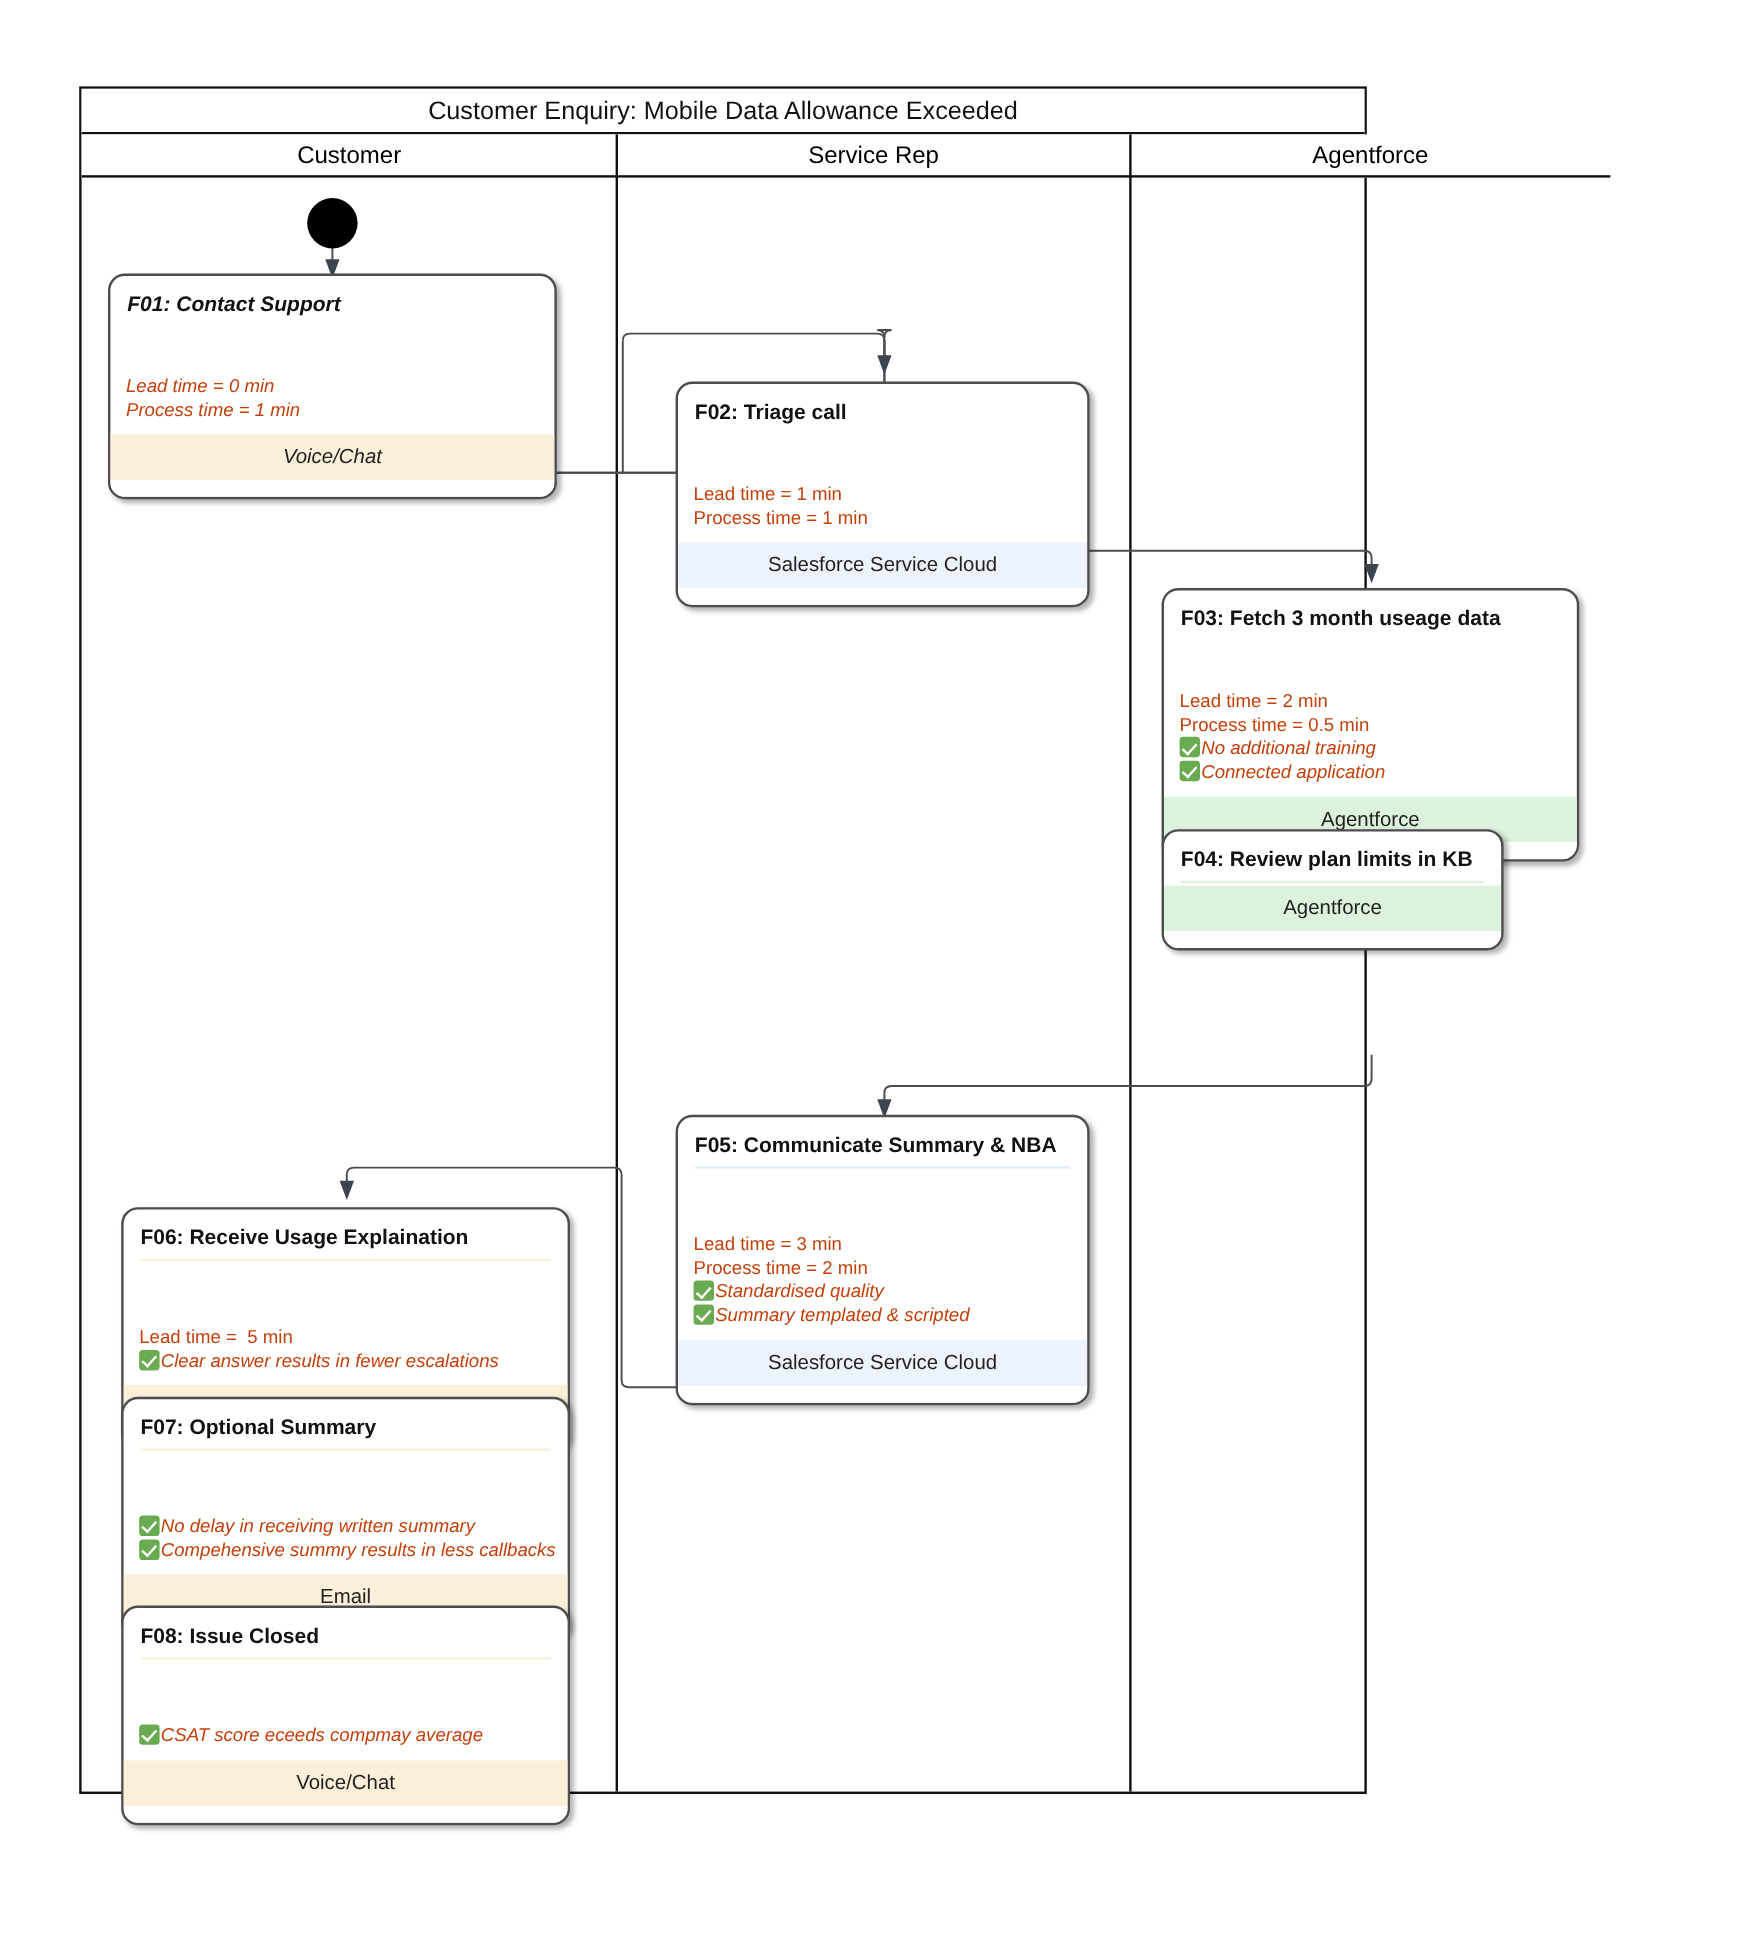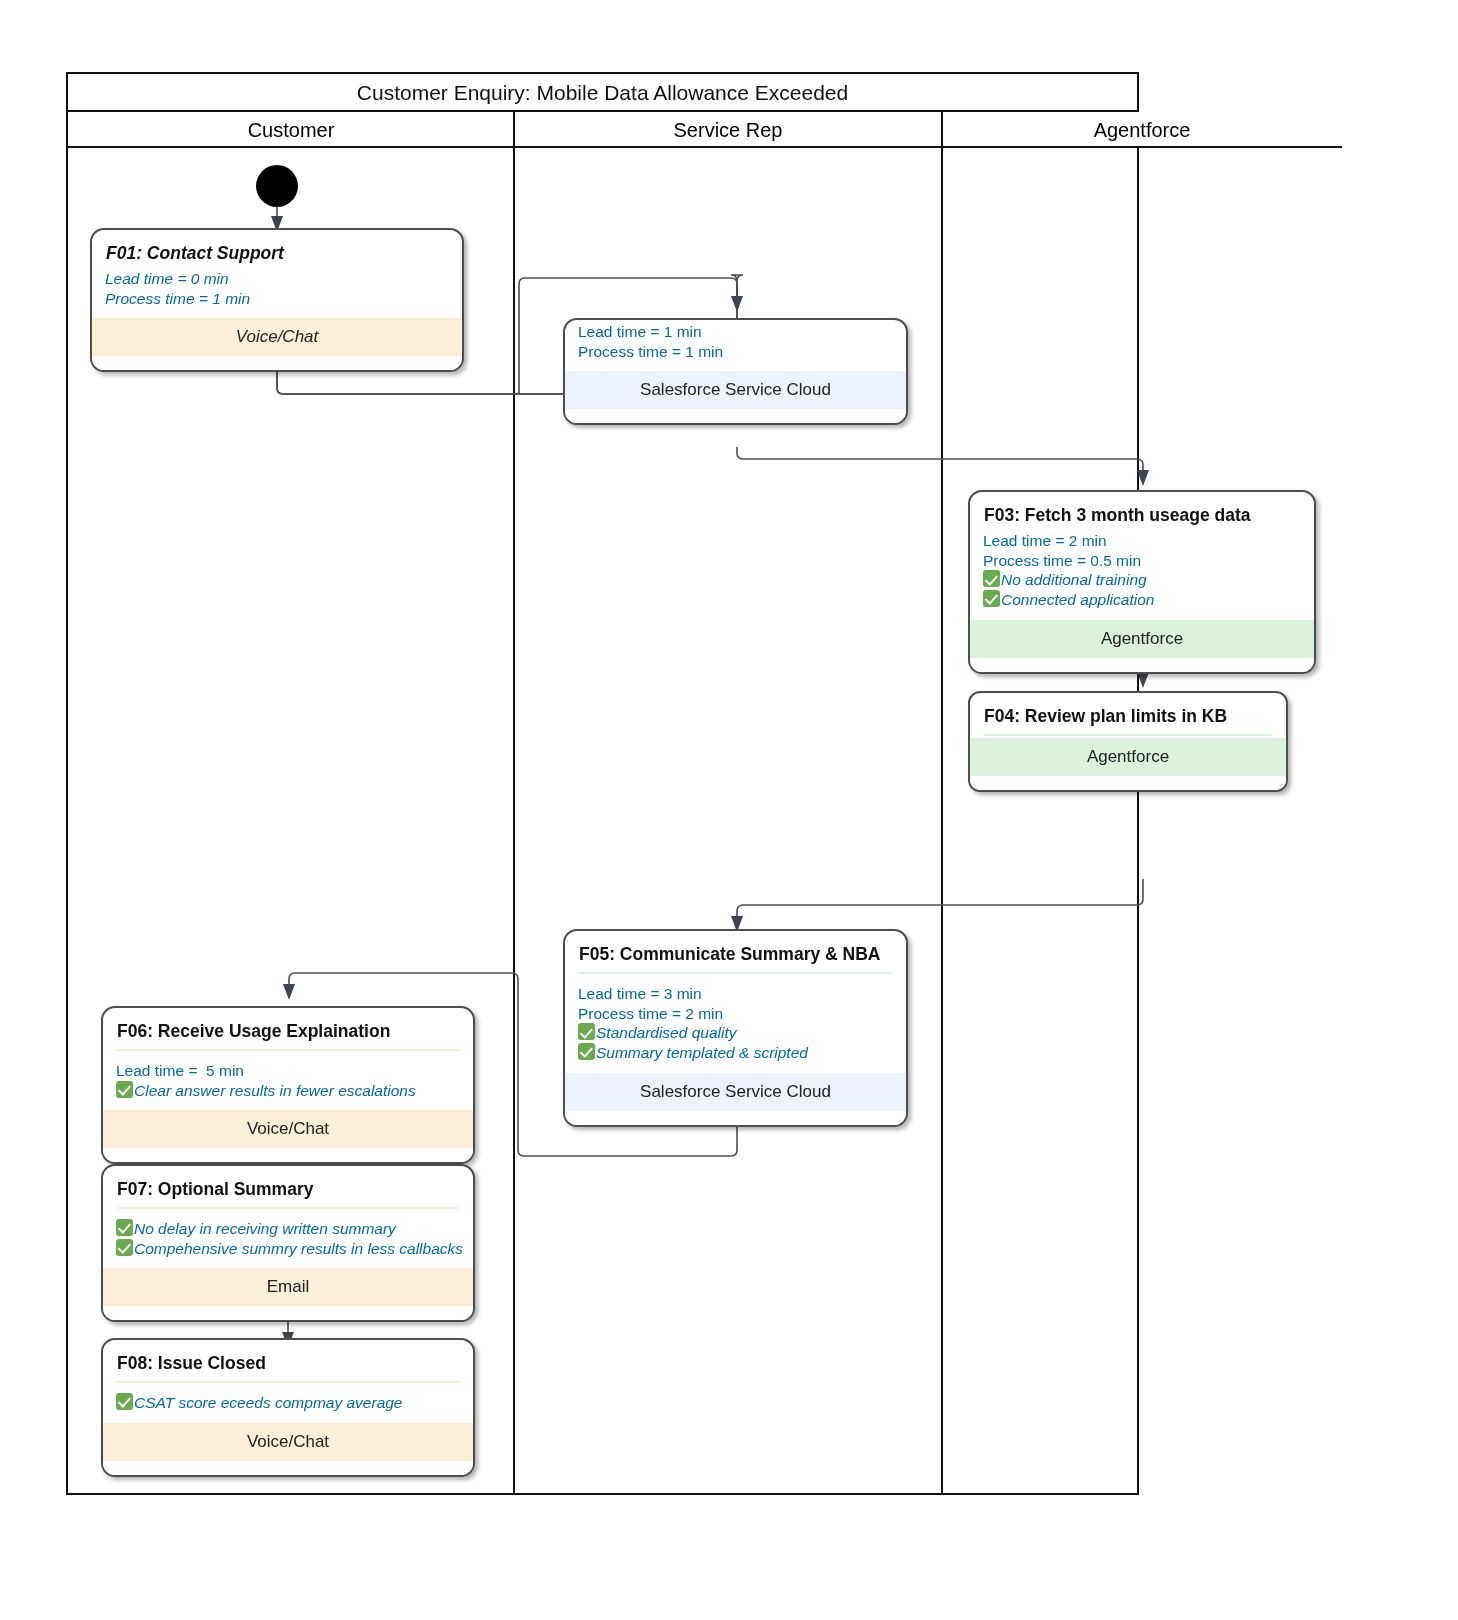--- a/index.html
+++ b/index.html
@@ -76,22 +76,23 @@
     white-space: nowrap;
   }
   .node-title .nid { font-weight: bold; }
   .node-divider {
     height: 2px;
     margin: 6px 0 0 0;
   }
   .node-body {
     padding: 8px 13px 10px 13px;
     font-size: 15.5px;
-    color: #0369a1;
+    color: #c2410c;
     line-height: 1.27;
+    margin-top: 44px;
   }
   .node-body.tight { padding-top: 2px; }
   .node-line { white-space: pre; }
   .node-line.chk { display: flex; align-items: flex-start; font-style: italic; }
   .node-footer {
     text-align: center;
     font-size: 17px;
     color: #222222;
     padding: 9px 6px 9px 6px;
   }
@@ -195,20 +196,23 @@
     </div>
     <div class="node-body tight">
       <div class="node-line">Lead time = 0 min</div>
       <div class="node-line">Process time = 1 min</div>
     </div>
     <div class="node-footer" style="background:#fcefd9;">Voice/Chat</div>
     <div class="node-pad"></div>
   </div>
 
   <div class="node" style="left:563px; top:318px; width:345px;">
+    <div class="node-title">
+      <span class="nid">F02</span><span>: </span><span>Triage call</span>
+    </div>
     <div class="node-body tight">
       <div class="node-line">Lead time = 1 min</div>
       <div class="node-line">Process time = 1 min</div>
     </div>
     <div class="node-footer" style="background:#edf3fc;">Salesforce Service Cloud</div>
     <div class="node-pad"></div>
   </div>
 
   <div class="node" style="left:968px; top:490px; width:348px;">
     <div class="node-title">
@@ -217,21 +221,21 @@
     <div class="node-body tight">
       <div class="node-line">Lead time = 2 min</div>
       <div class="node-line">Process time = 0.5 min</div>
       <div class="node-line chk"><span class="cbox"></span><span>No additional training</span></div>
       <div class="node-line chk"><span class="cbox"></span><span>Connected application</span></div>
     </div>
     <div class="node-footer" style="background:#ddf2dd;">Agentforce</div>
     <div class="node-pad"></div>
   </div>
 
-  <div class="node" style="left:968px; top:691px; width:320px;border-radius:12px;">
+  <div class="node" style="left:968px; top:691px; width:285px;">
     <div class="node-title">
       <span class="nid">F04</span><span>: </span><span>Review plan limits in KB</span>
       <div class="node-divider" style="background:#ddf2dd;"></div>
     </div>
     <div class="node-footer" style="background:#ddf2dd;">Agentforce</div>
     <div class="node-pad"></div>
   </div>
 
   <div class="node" style="left:563px; top:929px; width:345px;">
     <div class="node-title">

